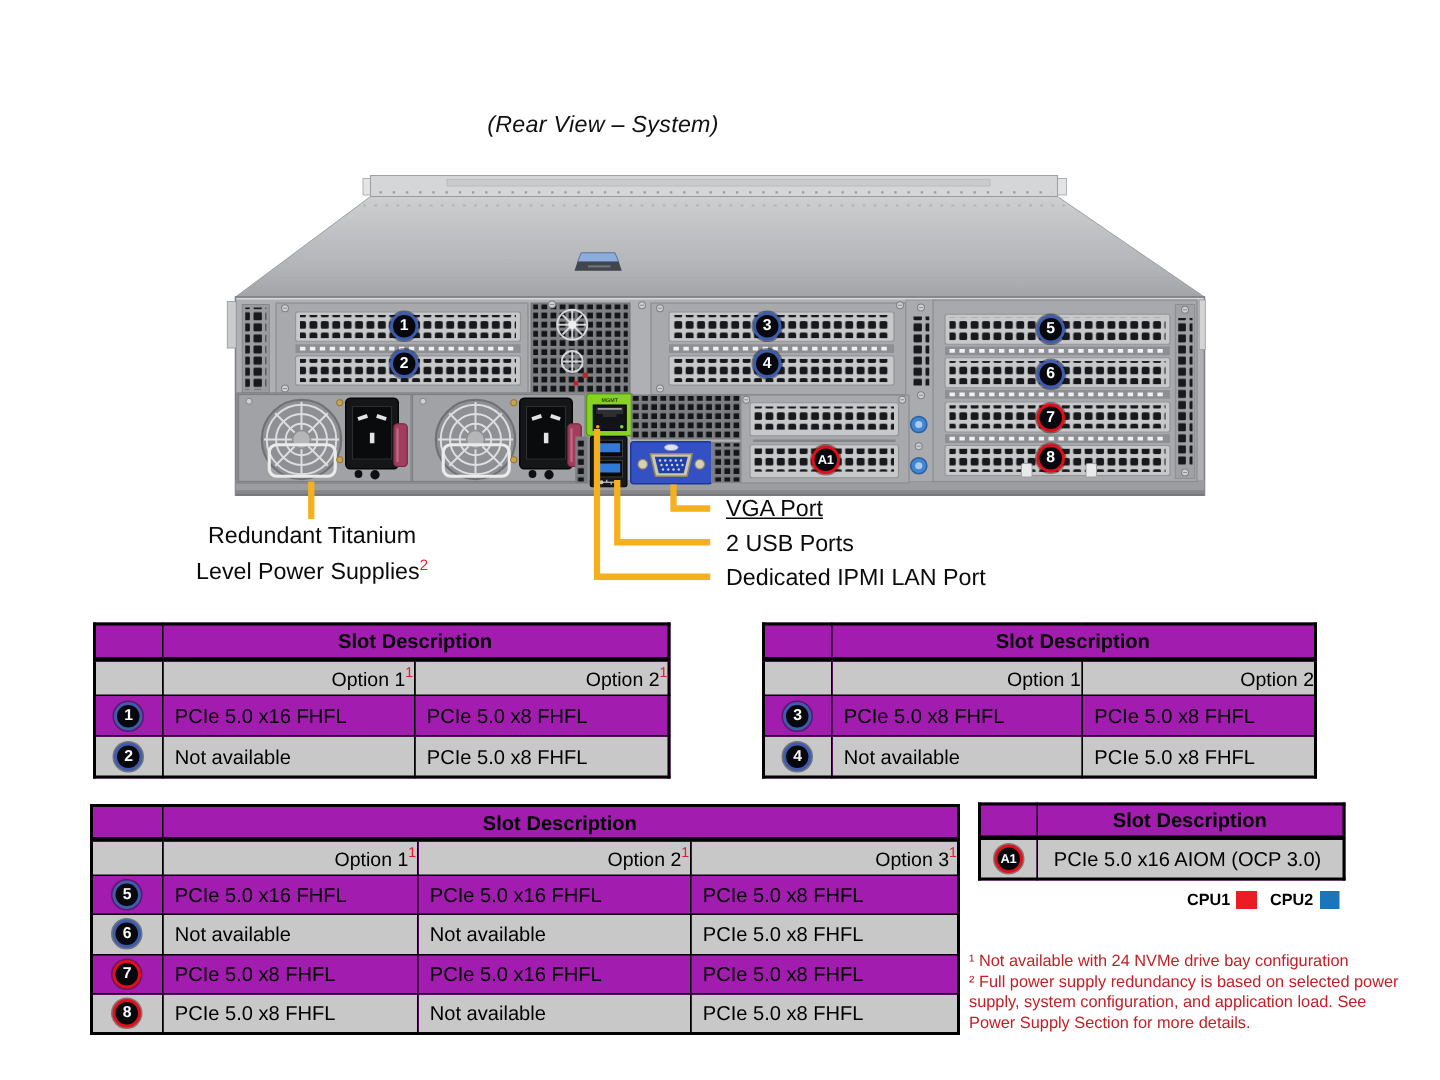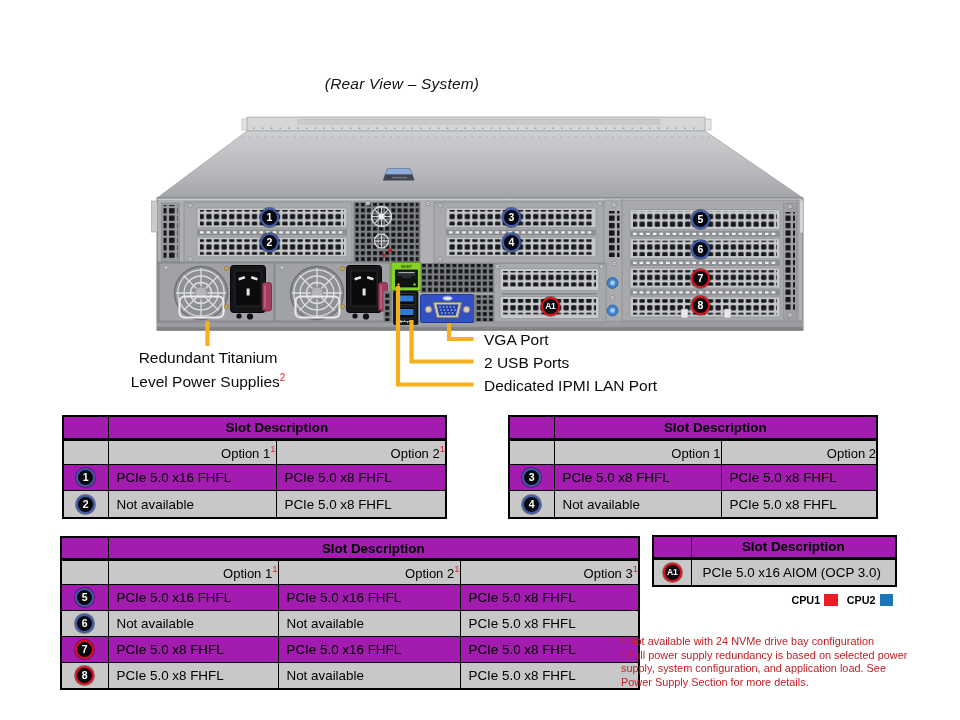--- a/index.html
+++ b/index.html
@@ -40,21 +40,21 @@
   #table4 td.cell{padding-left:11px;}
 
   
   #legend{position:absolute;top:593px;right:62px;height:14px;display:flex;
           align-items:center;gap:4px;font-size:10.8px;font-weight:bold;color:#000;}
   #legend .sw{display:inline-block;width:13.5px;height:12.5px;margin-right:5px;}
   #legend .sw.c1{background:#ec1c24;}
   #legend .sw.c2{background:#1b75bb;}
 
   
-  #footnotes{position:absolute;left:621px;top:635px;width:300px;font-size:10.9px;
+  #footnotes{position:absolute;left:646px;top:635px;width:300px;font-size:10.9px;
              line-height:13.5px;color:#c32026;}
   #footnotes div{white-space:nowrap;}
 </style>
 </head>
 <body>
 
 <div id="title" class="abs">(Rear View – System)</div>
 
 <svg id="chassis" class="abs" viewBox="140 105 680 290">
   <defs>
@@ -322,21 +322,21 @@
 <div class="co abs" style="left:690.9px;top:209.9px;" data-ring="blue">5</div>
 <div class="co abs" style="left:690.9px;top:239.9px;" data-ring="blue">6</div>
 <div class="co abs" style="left:690.9px;top:269.4px;" data-ring="red">7</div>
 <div class="co abs" style="left:690.9px;top:296.4px;" data-ring="red">8</div>
 <div class="co a1 abs" style="left:540.9px;top:297px;" data-ring="red">A1</div>
 
 <div id="psu-label" class="plabel">
   <span>Redundant Titanium</span><br>
   <span>Level Power Supplies</span><sup class="red">2</sup>
 </div>
-<div class="plabel" style="left:484px;top:331px;">VGA Port</div>
+<div class="plabel" style="left:484px;top:331px;text-decoration:underline;">VGA Port</div>
 <div class="plabel" style="left:484px;top:353.5px;">2 USB Ports</div>
 <div class="plabel" style="left:484px;top:376.5px;">Dedicated IPMI LAN Port</div>
 
 <table class="t" id="table1" style="left:62px;top:415px;width:385px;height:104px;">
   <colgroup>
       <col style="width:45px">
       <col style="width:168px">
       <col>
     </colgroup>
   <tbody>

